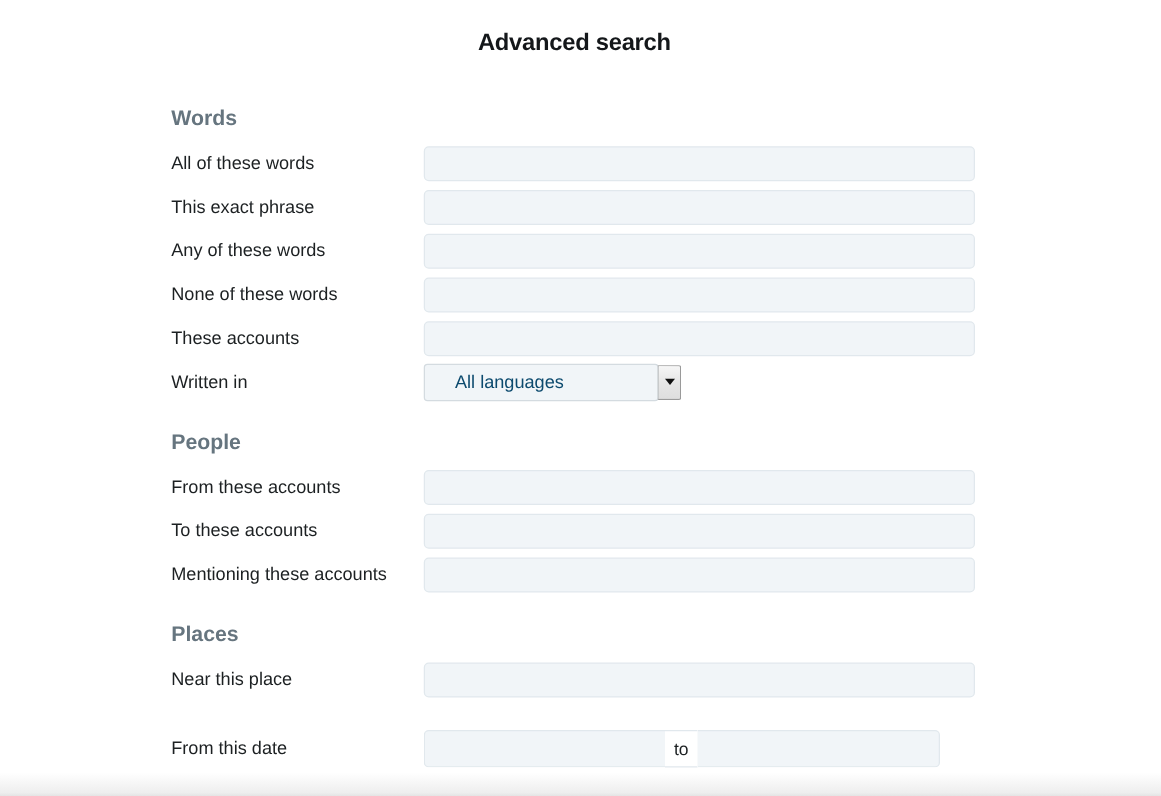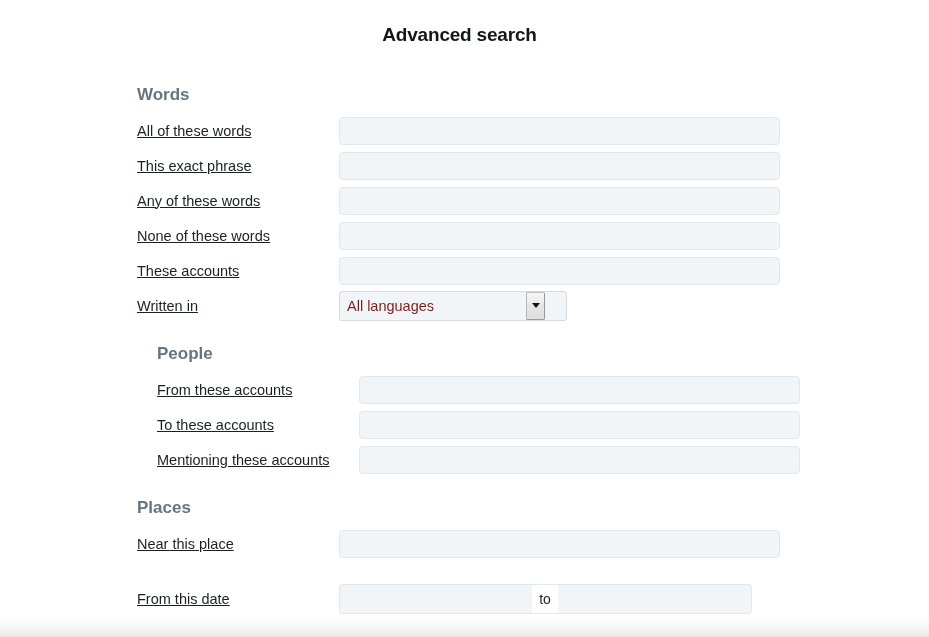--- a/index.html
+++ b/index.html
@@ -63,21 +63,20 @@
     padding-left: 137px;
   }
 
   .field-label {
     width: 202px;
     flex: 0 0 202px;
     font-size: 14.5px;
     color: #1c2022;
     line-height: 20px;
     white-space: nowrap;
-    text-decoration: underline;
   }
 
   .field-control {
     flex: 1 1 auto;
     display: flex;
     align-items: center;
   }
 
   .text-input {
     display: block;
@@ -98,29 +97,29 @@
   .select-wrap {
     position: relative;
     display: inline-block;
     width: 207px;
     height: 30px;
   }
   .lang-select {
     appearance: none;
     -webkit-appearance: none;
     -moz-appearance: none;
-    width: 228px;
+    width: 188px;
     height: 30px;
     background: #f1f5f8;
     border: 1px solid #d4dbe0;
     border-radius: 3px;
     font-family: "Liberation Sans", sans-serif;
     font-size: 14.5px;
-    color: #7f1d1d;
-    padding: 0 30px 0 7px;
+    color: #0c4a6e;
+    padding: 0 30px 0 24px;
     line-height: 28px;
     outline: none;
   }
   .select-button {
     position: absolute;
     top: 1px;
     right: 1px;
     width: 19px;
     height: 28px;
     background: linear-gradient(180deg, #f6f6f6 0%, #e6e6e6 50%, #dedede 100%);
@@ -170,21 +169,21 @@
     border-bottom: 1px solid #e1e8ed;
     font-size: 14px;
     color: #1c2022;
     display: flex;
     align-items: center;
     justify-content: center;
     line-height: 28px;
   }
 
   .sec-words   { margin-top: 6px; }
-  .sec-people  { margin-top: 20px; padding-left: 20px; }
+  .sec-people  { margin-top: 20px; }
   .sec-places  { margin-top: 20px; }
   .sec-dates   { margin-top: 20px; }
 
   .section .field-row:first-of-type { margin-top: 3px; }
 
   
   .bottom-fade {
     position: absolute;
     left: 0;
     right: 0;

